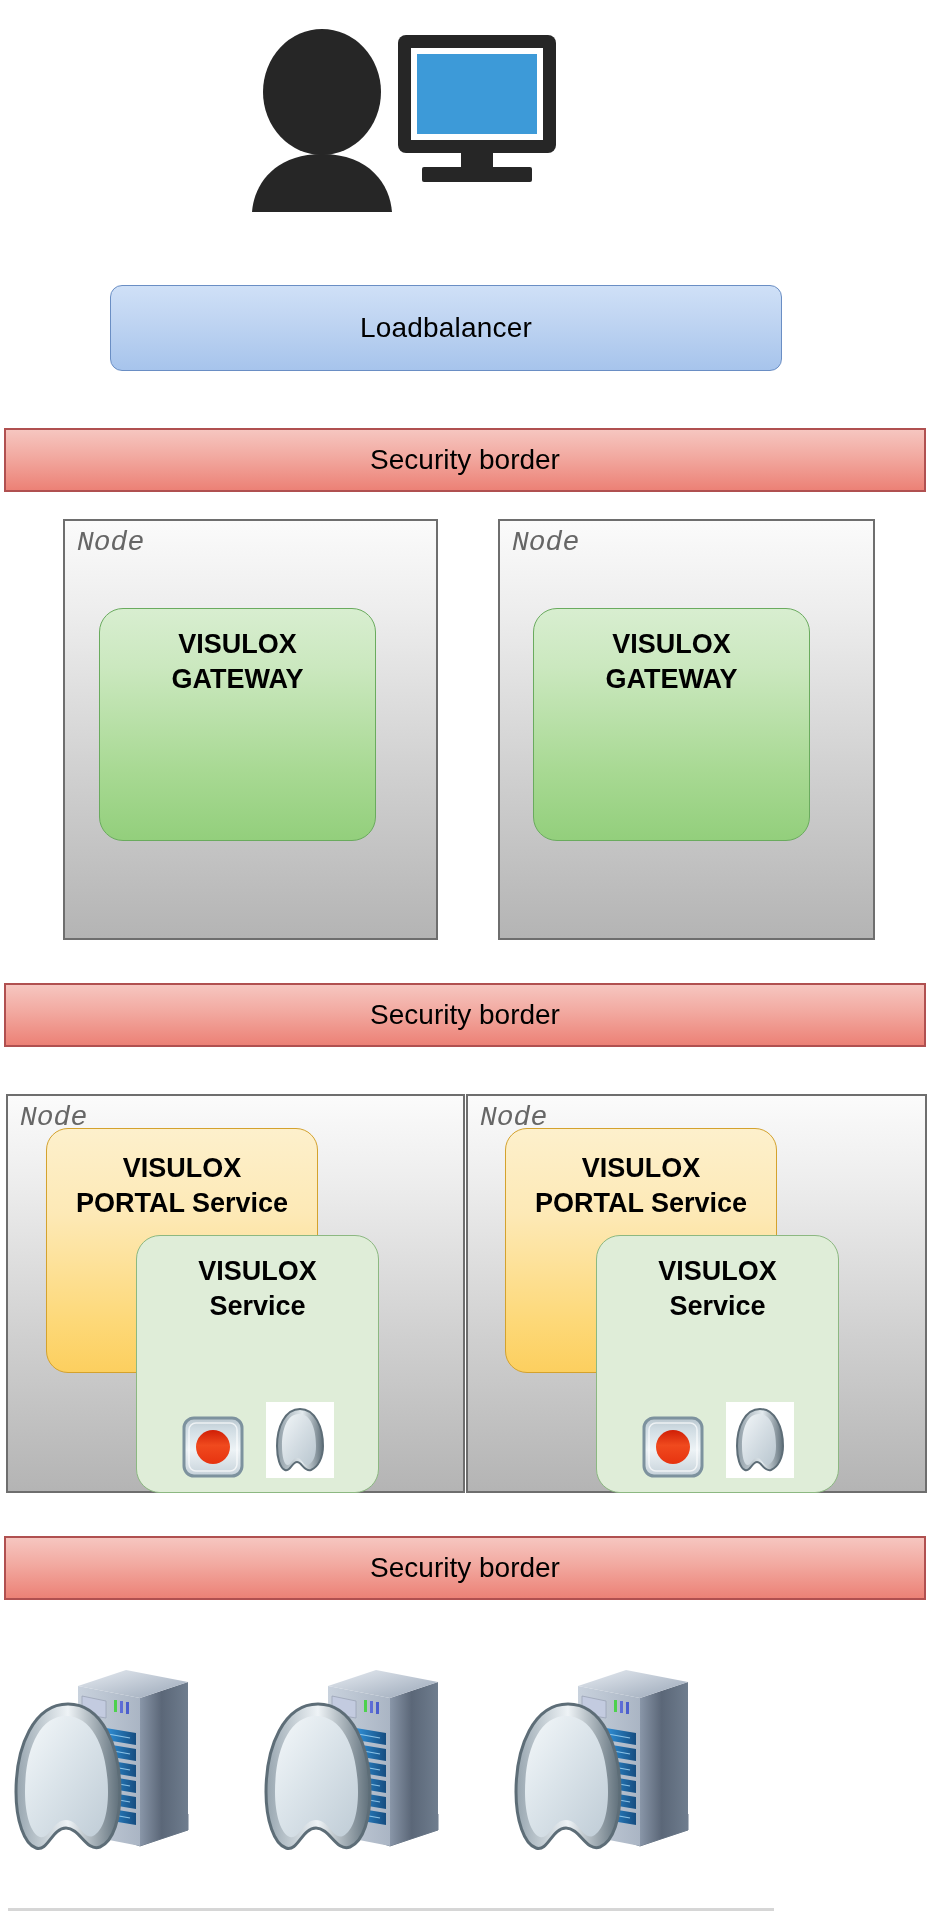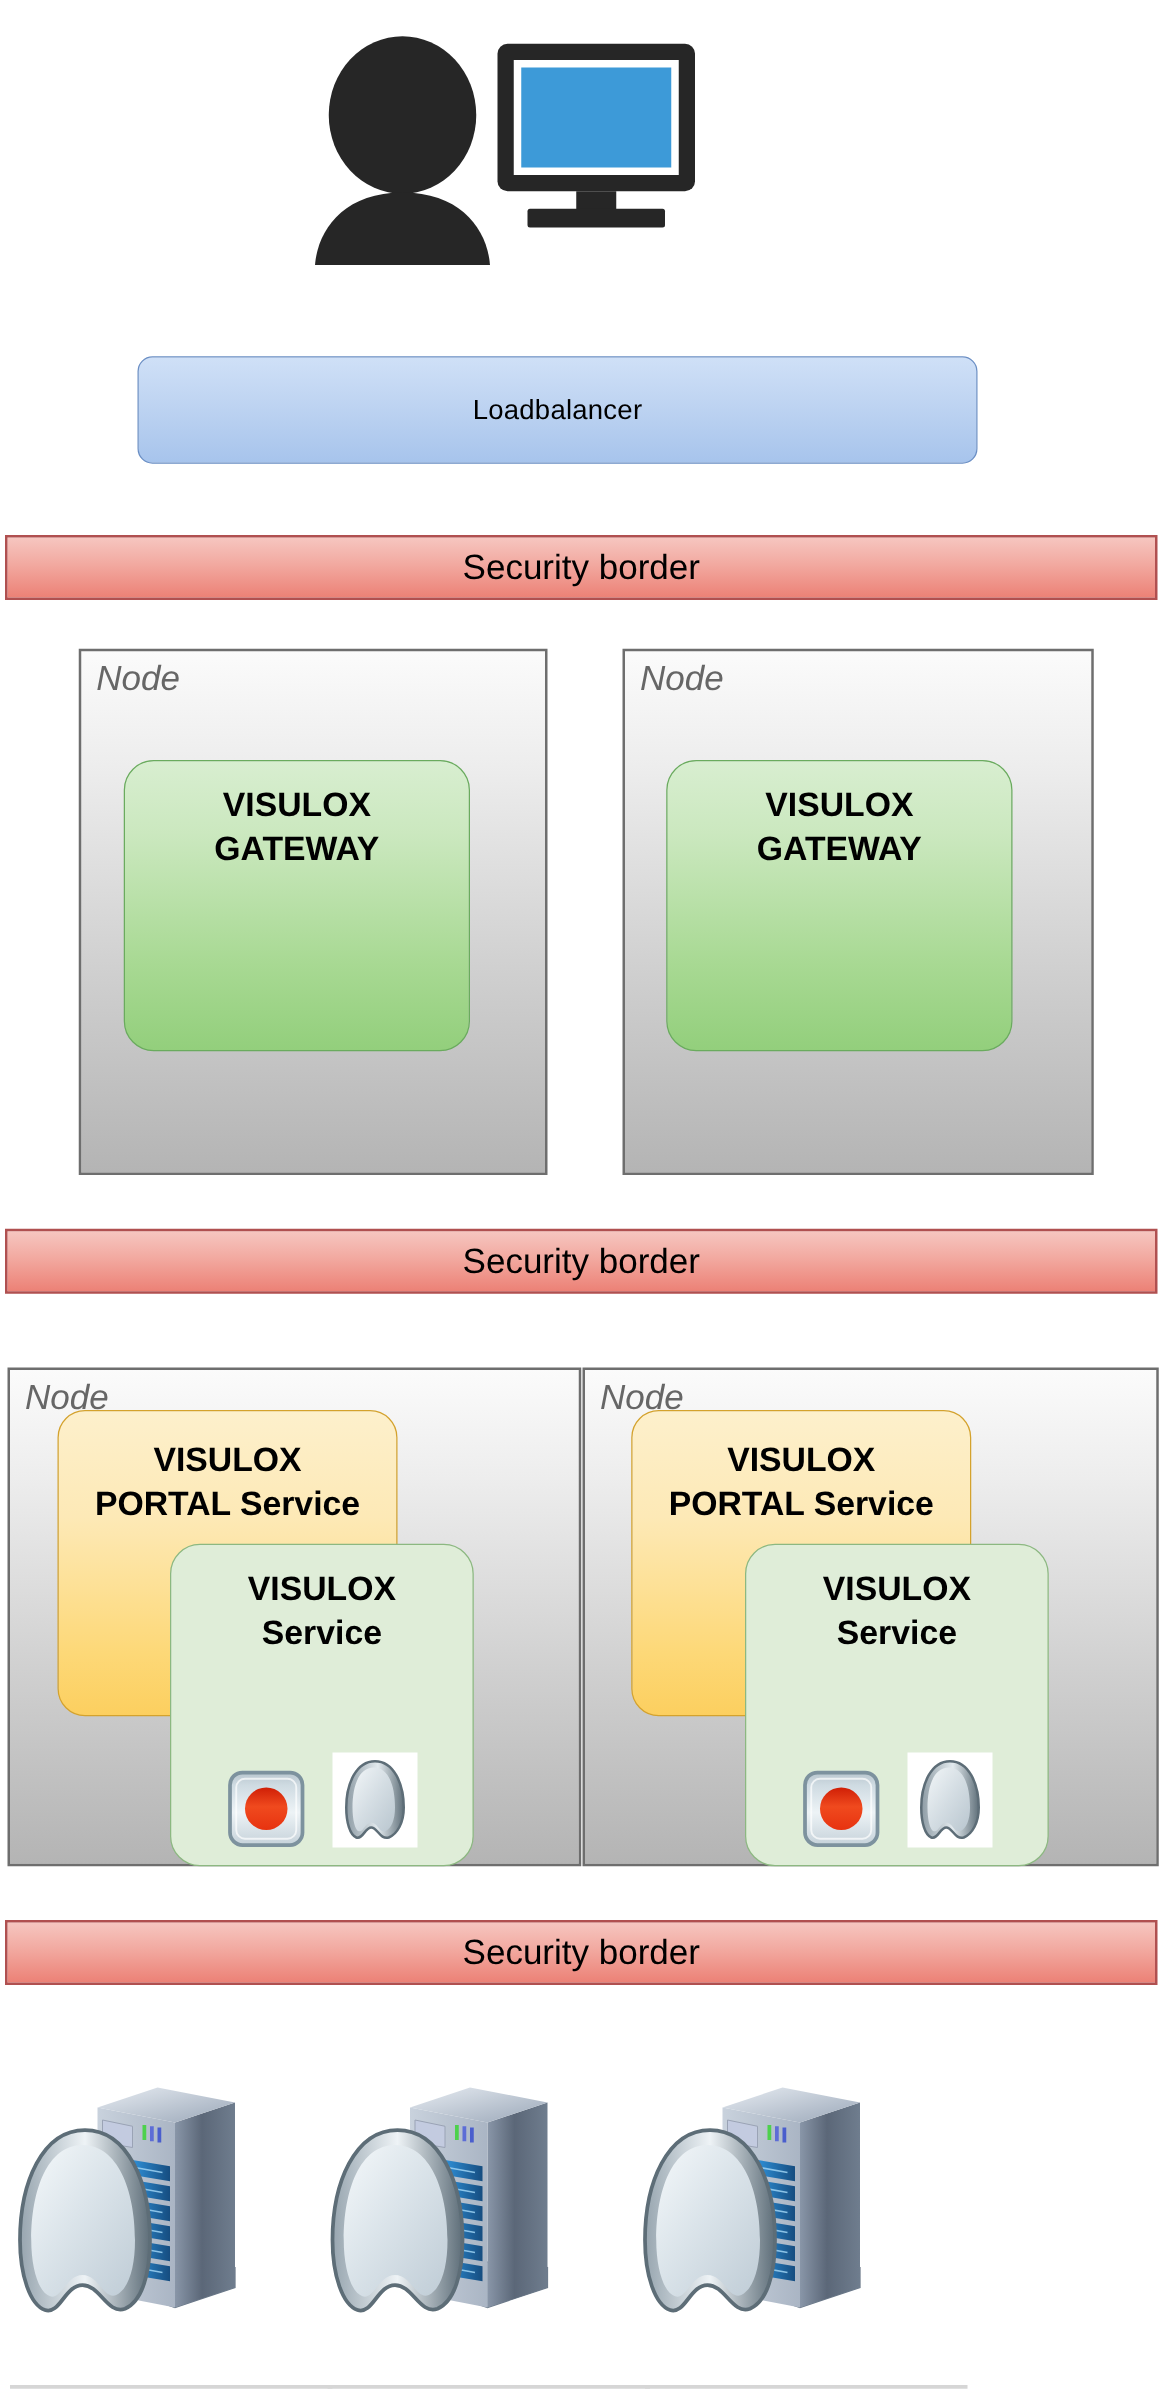--- a/index.html
+++ b/index.html
@@ -39,30 +39,30 @@
     top: 285px;
     width: 672px;
     height: 86px;
     border: 1px solid #6a8ec4;
     border-radius: 12px;
     background: linear-gradient(to bottom, #cfe0f7 0%, #c0d5f2 40%, #a7c4ec 100%);
     box-sizing: border-box;
     display: flex;
     align-items: center;
     justify-content: center;
-    font-size: 22px;
+    font-size: 28px;
     letter-spacing: 0.2px;
   }
 
   
   .sec-border {
     position: absolute;
     left: 4px;
     width: 922px;
-    height: 52px;
+    height: 64px;
     box-sizing: border-box;
     border: 2px solid #b05050;
     background: linear-gradient(to bottom, #f6c6c0 0%, #f2a9a0 45%, #ec8176 100%);
     display: flex;
     align-items: center;
     justify-content: center;
     font-size: 28px;
   }
   .sec-1 { top: 428px; }
   .sec-2 { top: 983px; }
@@ -76,20 +76,21 @@
     background: linear-gradient(to bottom, #fbfbfb 0%, #ededed 22%, #cfcfcf 62%, #b4b4b4 100%);
   }
   .node-label {
     position: absolute;
     left: 12px;
     top: 6px;
     font-style: italic;
     font-size: 28px;
     color: #666666;
     white-space: nowrap;
+    font-family: Liberation Mono, monospace;
   }
 
   
   .node-gw-l { left: 63px;  top: 519px; width: 375px; height: 421px; }
   .node-gw-r { left: 498px; top: 519px; width: 377px; height: 421px; }
 
   
   .node-sv-l { left: 6px;   top: 1094px; width: 459px; height: 399px; }
   .node-sv-r { left: 466px; top: 1094px; width: 461px; height: 399px; }
 

